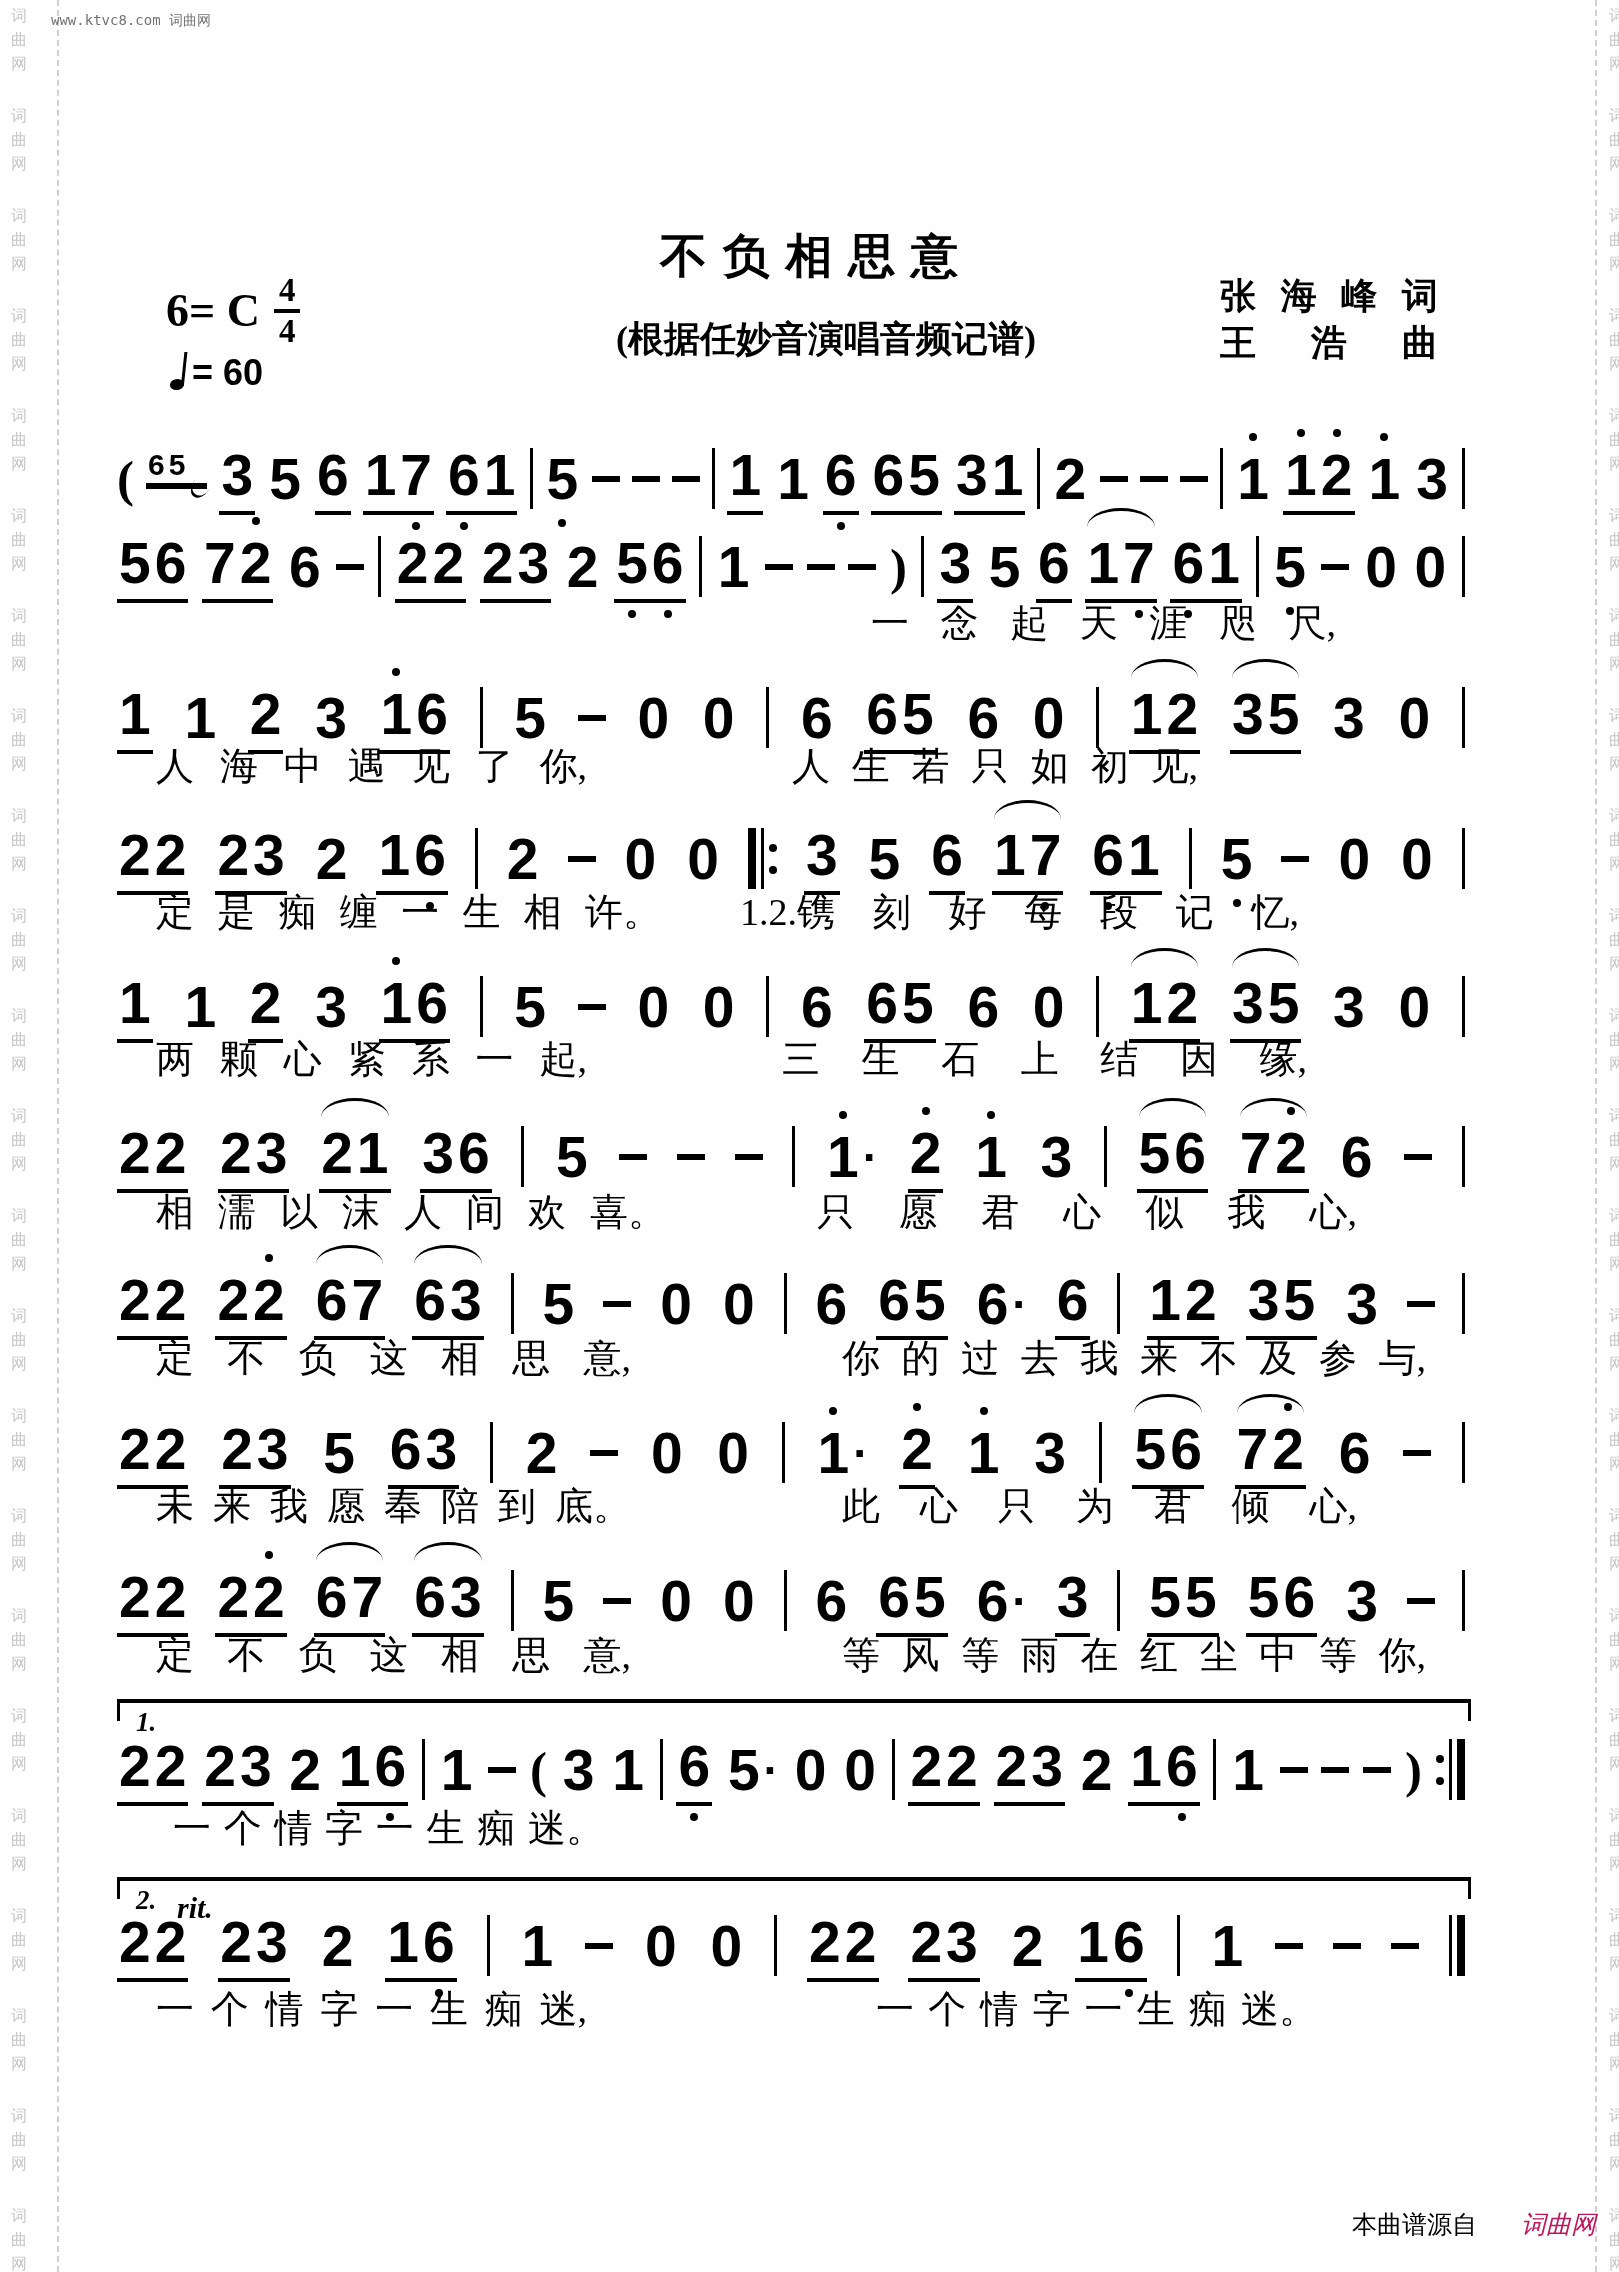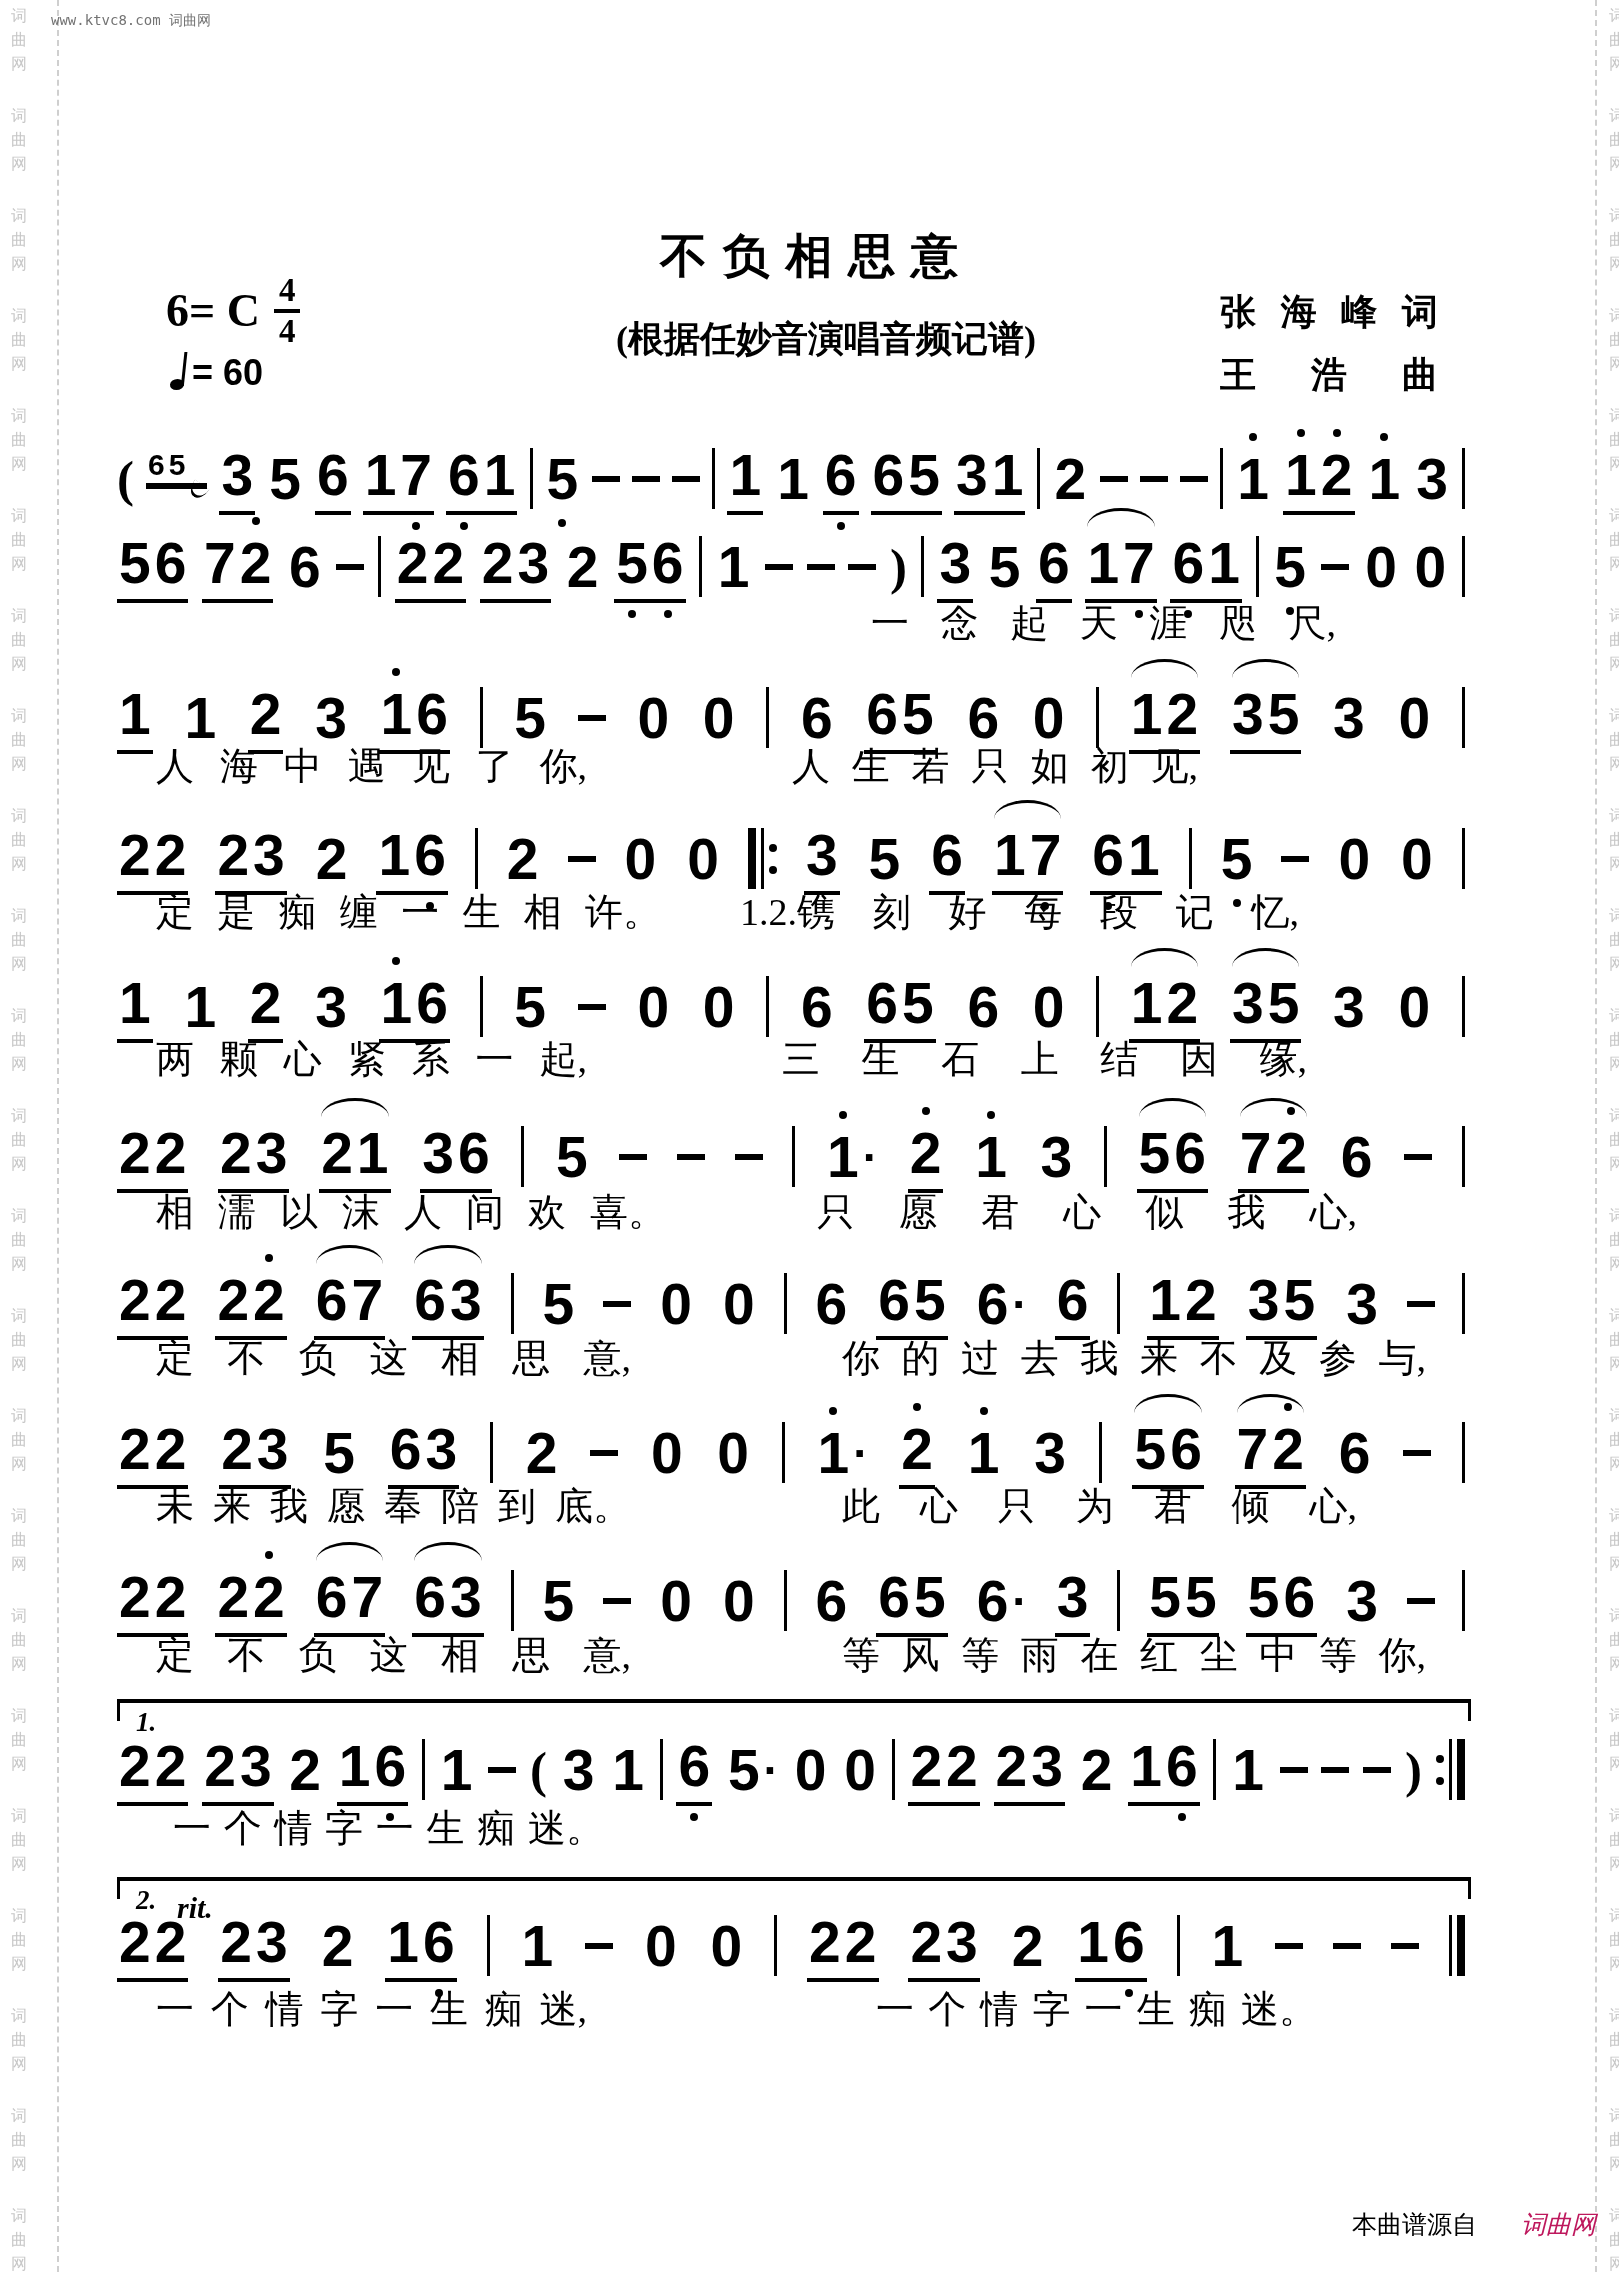--- a/index.html
+++ b/index.html
@@ -25,21 +25,21 @@
           display:flex;align-items:center;gap:14px;}
   .ts{display:inline-flex;flex-direction:column;align-items:center;font-size:33px;line-height:1.05;}
   .ts .top{border-bottom:4px solid #000;padding:0 5px 1px;}
   .ts .bot{padding-top:1px;}
   .tempo{position:absolute;left:170px;top:352px;display:flex;align-items:flex-end;gap:8px;
          font-family:"Liberation Sans",sans-serif;font-size:36px;font-weight:700;}
   .qn{width:14px;height:11px;background:#000;border-radius:50%;position:relative;display:inline-block;
       margin-bottom:4px;transform:skewX(-6deg);}
   .qn::after{content:'';position:absolute;right:0px;bottom:4px;width:3px;height:34px;background:#000;}
   .credits{position:absolute;left:1220px;top:273px;width:218px;font-size:36px;font-weight:600;}
-  .credit{text-align:justify;text-align-last:justify;line-height:47px;margin-top:16px;}
+  .credit{text-align:justify;text-align-last:justify;line-height:47px;}
   
   .row{position:absolute;left:117px;width:1348px;height:65px;display:flex;
        justify-content:space-between;align-items:center;}
   .ng{position:relative;display:inline-flex;align-items:center;line-height:1;
       font:700 57px "Liberation Sans",sans-serif;}
   .ng.u{border-bottom:4px solid #000;padding-bottom:3px;}
   .n{position:relative;padding:0 2px;}
   .oct{position:absolute;left:50%;transform:translateX(-50%);width:8px;height:8px;border-radius:50%;background:#000;}
   .oct.up{top:-13px;}
   .oct.dn{bottom:-15px;}

